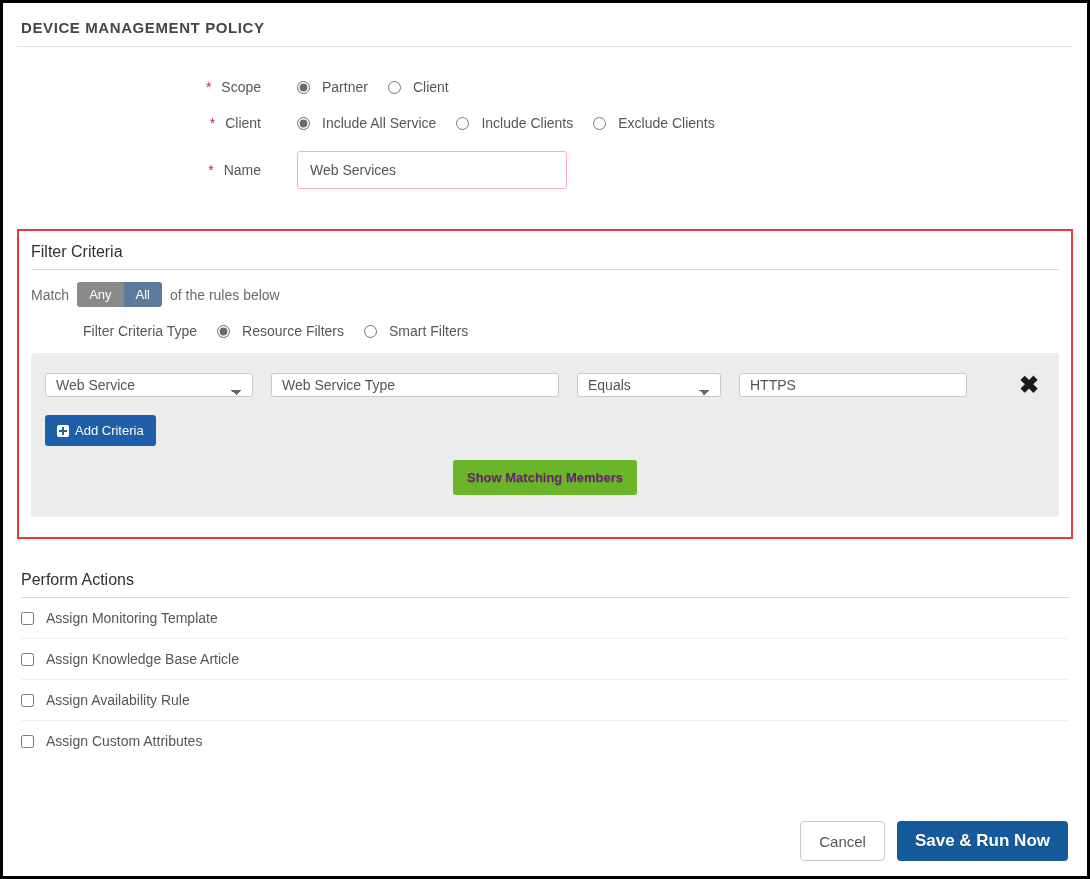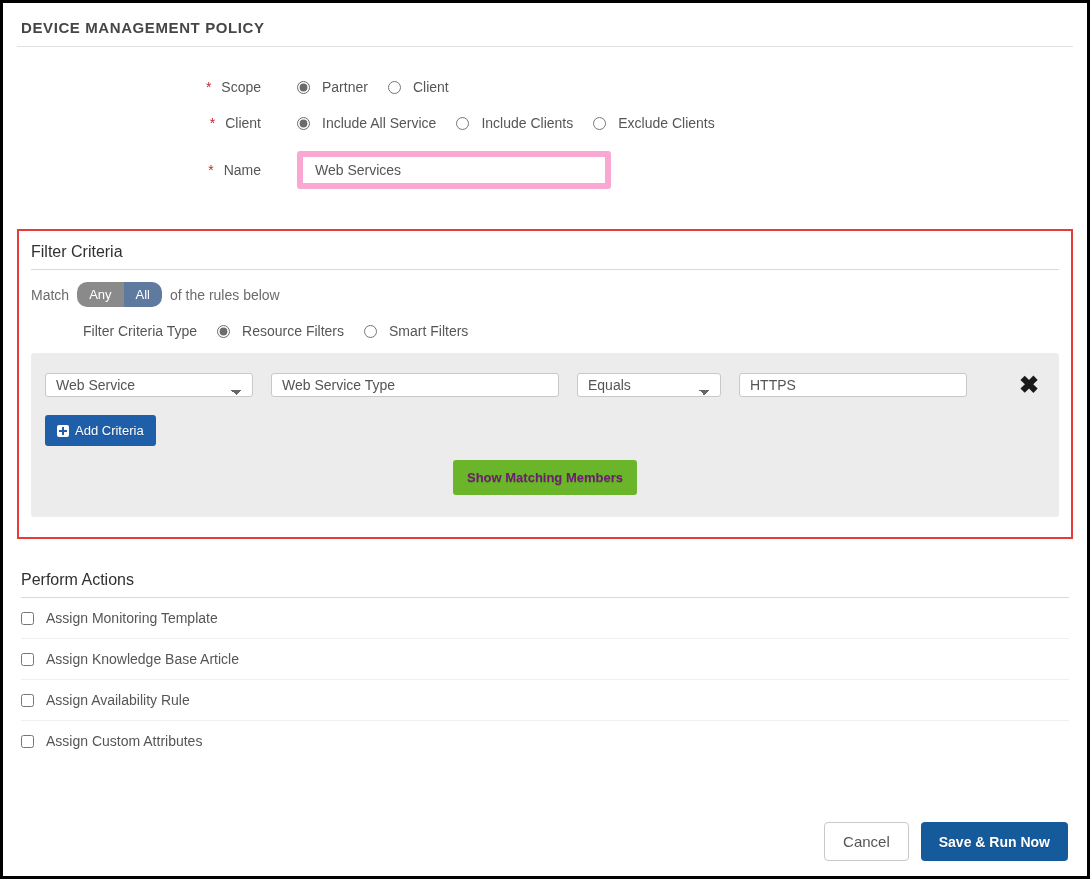--- a/index.html
+++ b/index.html
@@ -35,22 +35,22 @@
     padding-right: 36px;
     font-size: 14px;
     color: #565656;
   }
   .req { color: #c1272d; margin-right: 6px; }
   .form-field { flex: 1; display: flex; align-items: center; gap: 20px; }
   .radio-item { display: flex; align-items: center; gap: 12px; color: #565656; }
   input[type=radio], input[type=checkbox] { accent-color: #6b6b6b; }
   .text-input {
     height: 38px;
-    width: 314px;
-    border: 6px solid #f9a8d4;
+    width: 270px;
+    border: 1px solid #f9a8d4;
     border-radius: 3px;
     padding: 12px 12px;
     font-size: 14px;
     color: #555;
   }
 
   
   .fc-outer {
     border: 2px solid #e63b3b;
     padding: 8px 12px 20px 12px;
@@ -63,21 +63,21 @@
     padding: 4px 0 8px 0;
     border-bottom: 1px solid #d9d9d9;
   }
   .match-row {
     display: flex;
     align-items: center;
     gap: 8px;
     padding: 12px 0 16px 0;
     color: #6b6b6b;
   }
-  .toggle-group { display: flex; border-radius: 10px; overflow: hidden; }
+  .toggle-group { display: flex; border-radius: 3px; overflow: hidden; }
   .toggle {
     padding: 5px 12px;
     font-size: 13px;
     color: #fff;
     cursor: pointer;
     border: none;
   }
   .toggle-any { background: #8a8a8a; }
   .toggle-all { background: #5e7a9e; }
 
@@ -193,21 +193,21 @@
     border-radius: 4px;
     padding: 10px 18px;
     font-size: 15px;
   }
   .btn-save {
     background: #155a9a;
     color: #fff;
     border: none;
     border-radius: 4px;
     padding: 10px 18px;
-    font-size: 14px;
+    font-size: 17px;
     font-weight: 600;
     text-shadow: 0 1px 0 rgba(0,0,0,.2);
   }
 </style>
 </head>
 <body>
 
 <h1 class="title">DEVICE MANAGEMENT POLICY</h1>
 
 <div class="form-rows">

